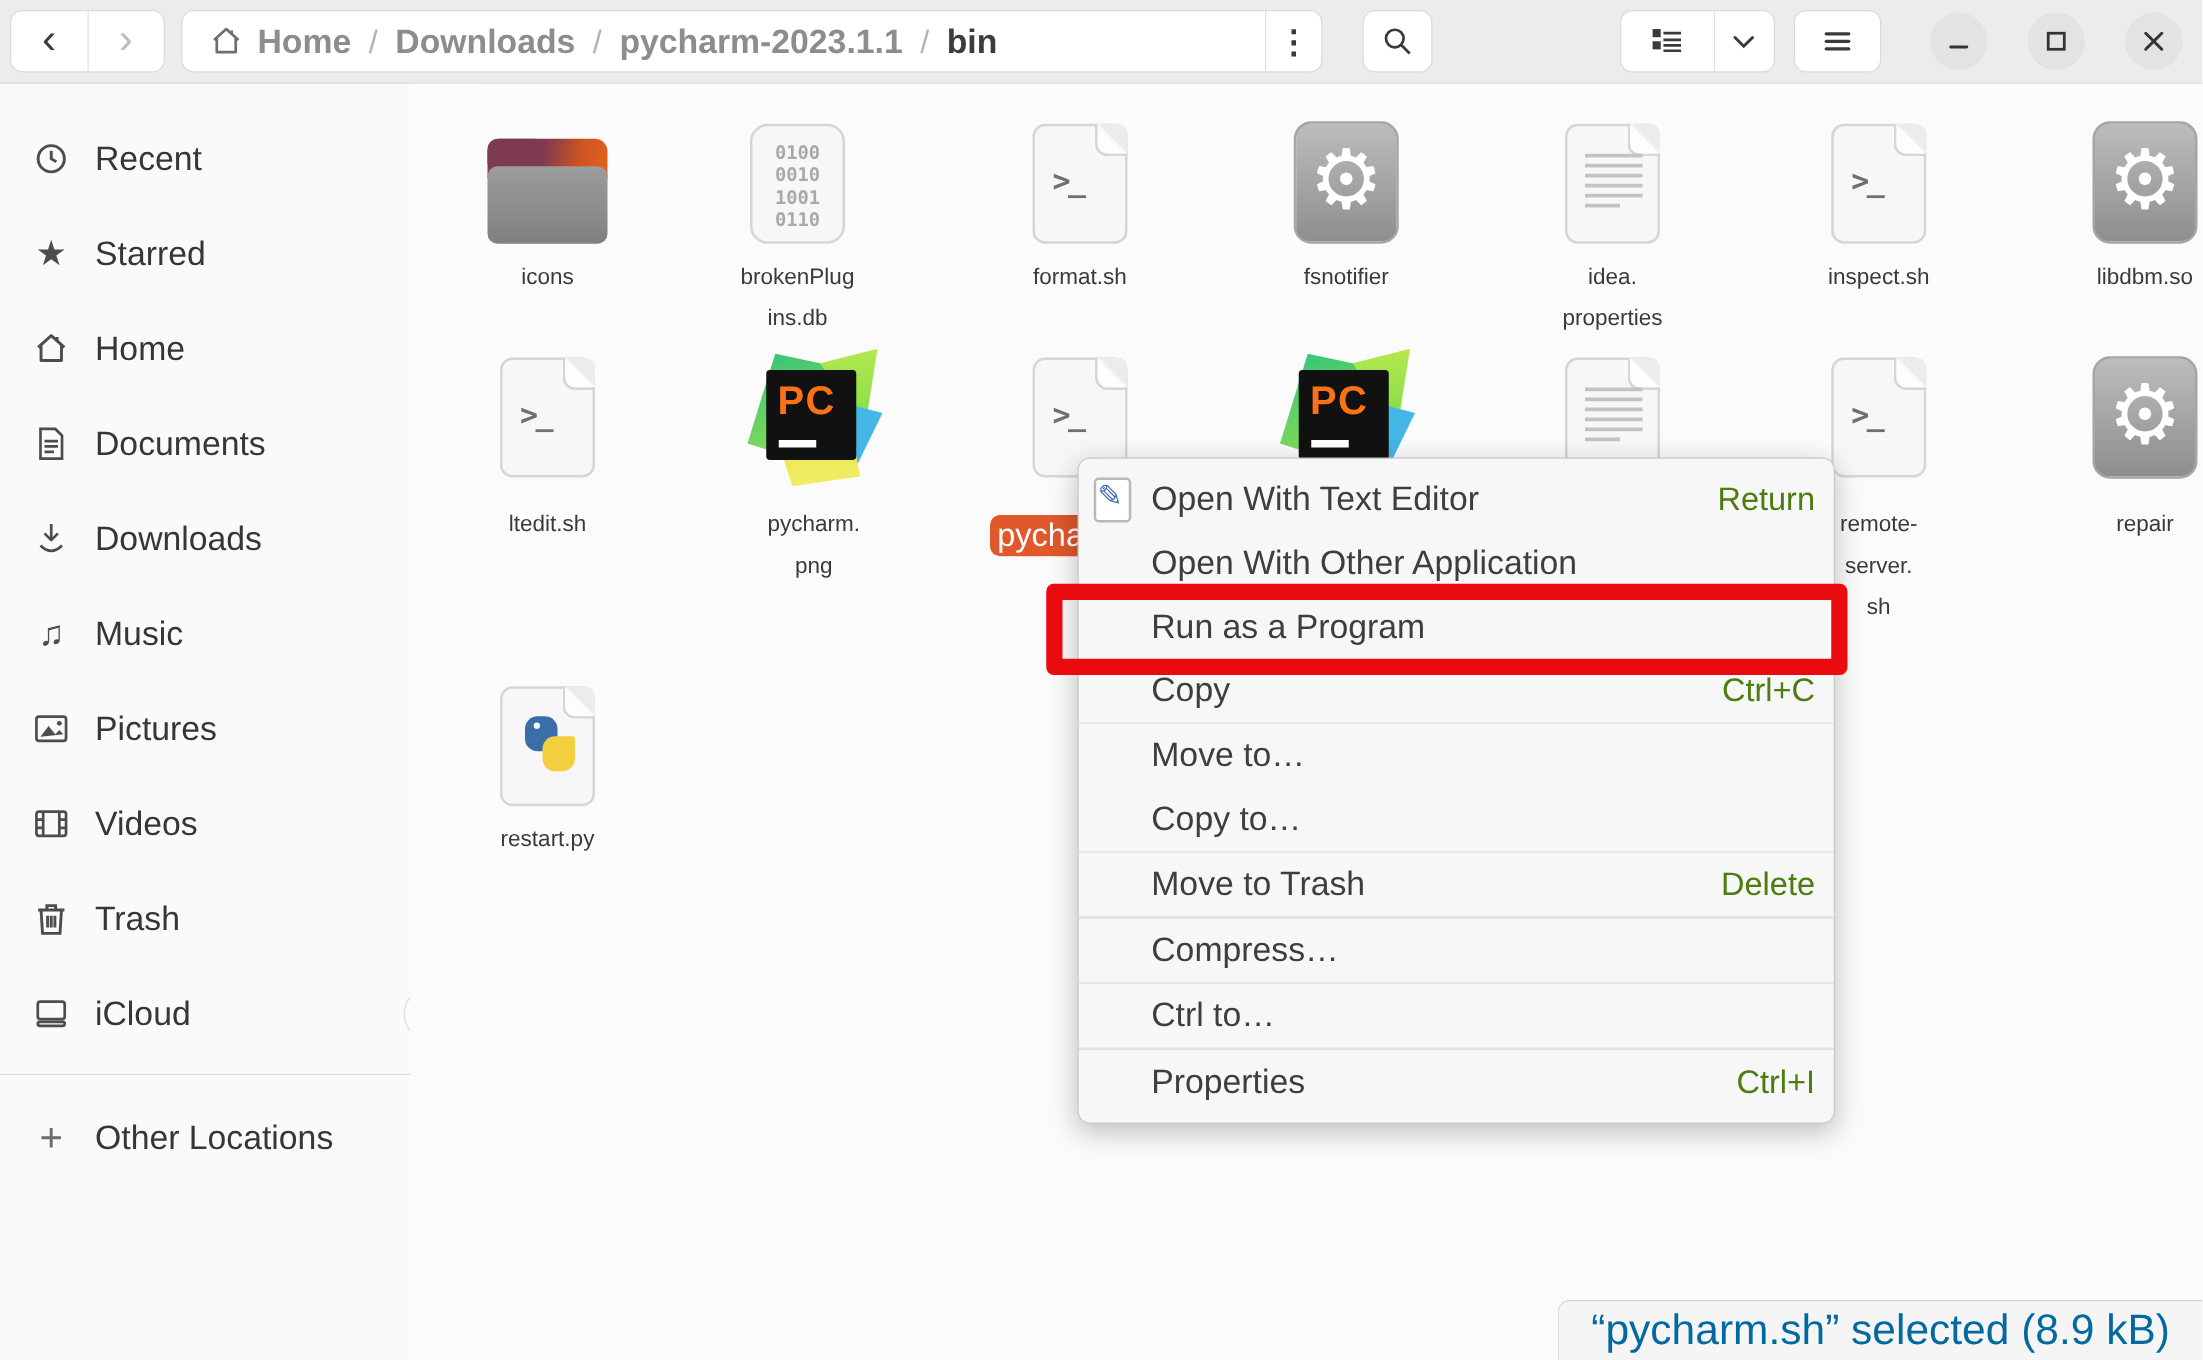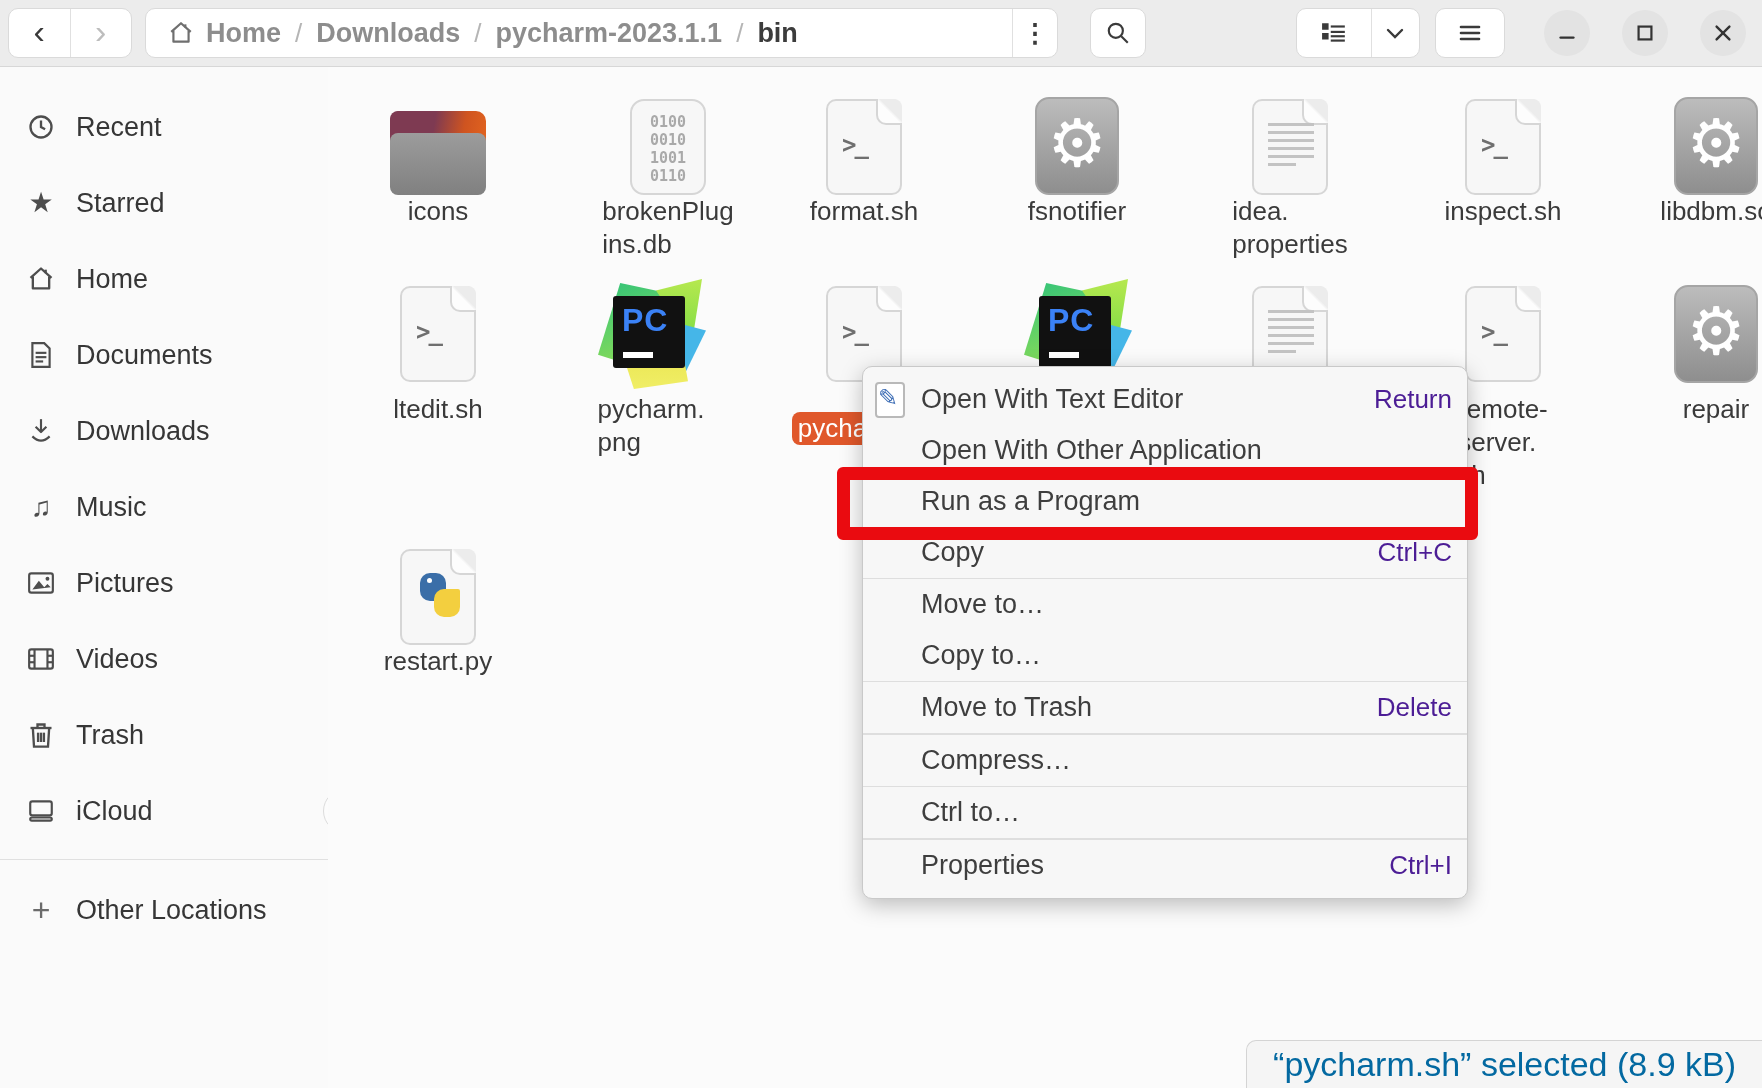--- a/index.html
+++ b/index.html
@@ -39,21 +39,21 @@
   .srow .slabel{font-size:27px;color:#363636;}
   .sglyph{font-size:28px;color:#4d4d4d;line-height:1;}
   #sdivider{height:1px;background:#e0e0e0;margin:14px 0 22px 0;}
   #eject{position:absolute;right:14px;top:6px;width:44px;height:44px;border-radius:50%;
          background:#fcfcfc;border:1px solid #dcdcdc;display:flex;align-items:center;
          justify-content:center;box-sizing:border-box;}
 
   
   #content{position:absolute;left:328px;top:67px;right:0;bottom:0;background:#fbfbfb;}
   .cell{position:absolute;width:200px;display:flex;flex-direction:column;align-items:center;}
-  .flabel{font-size:26px;line-height:33px;color:#3a3a3a;}
+  .flabel{margin-top:10px;font-size:18px;line-height:33px;color:#3a3a3a;text-align:center;}
   .iconbox{height:100px;display:flex;align-items:flex-end;justify-content:center;}
   .iconbox.tall{height:118px;align-items:center;}
 
   
   .doc{position:relative;width:76px;height:96px;background:#f7f7f7;border:2px solid #d6d6d6;
        border-radius:10px;box-sizing:border-box;}
   .doc.fold::before{content:"";position:absolute;top:-2px;right:-2px;width:24px;height:24px;
        border-left:2px solid #d6d6d6;border-bottom:2px solid #d6d6d6;border-radius:0 8px 0 10px;
        background:linear-gradient(to bottom left,#ececec 46%,#fdfdfd 54%);}
   .shellglyph{position:absolute;left:14px;top:30px;font-family:"DejaVu Sans Mono",monospace;
@@ -84,21 +84,21 @@
   .pclogo .shard{position:absolute;}
   .pclogo .s1{left:2px;top:4px;width:74px;height:92px;background:linear-gradient(160deg,#32c37a,#9fe24e);
         clip-path:polygon(30% 0,100% 12%,86% 100%,0 78%);}
   .pclogo .s2{right:4px;top:0;width:46px;height:64px;background:linear-gradient(#b6e84f,#7ddc45);
         clip-path:polygon(0 18%,100% 0,78% 100%);}
   .pclogo .s3{right:0;top:40px;width:44px;height:52px;background:#45b6e8;
         clip-path:polygon(0 0,100% 22%,55% 100%);}
   .pclogo .s4{left:26px;bottom:0;width:66px;height:52px;background:linear-gradient(#e8e24a,#f0ee66);
         clip-path:polygon(0 30%,88% 0,100% 85%,18% 100%);}
   .pclogo .sq{position:absolute;left:17px;top:17px;width:72px;height:72px;background:#111;
-        border-radius:3px;color:#3b82f6;}
+        border-radius:3px;color:#f97316;}
   .pclogo .pct{position:absolute;left:9px;top:6px;font-size:32px;font-weight:700;letter-spacing:1px;}
   .pclogo .bar{position:absolute;left:10px;bottom:10px;width:30px;height:6px;background:#fff;}
 
   
   .pylogo{position:absolute;left:16px;top:22px;width:44px;height:44px;}
   .pylogo .blue{position:absolute;left:2px;top:0;width:26px;height:28px;background:#3a6ea8;
         border-radius:10px 10px 2px 10px;}
   .pylogo .yellow{position:absolute;right:2px;bottom:0;width:26px;height:28px;background:#f3cf3f;
         border-radius:10px 2px 10px 10px;}
   .pylogo .dot{position:absolute;left:9px;top:5px;width:5px;height:5px;border-radius:50%;background:#fff;}
@@ -107,21 +107,21 @@
   #sel-pill{position:absolute;left:792px;top:412px;width:146px;height:33px;background:#e0582b;
         border-radius:8px;color:#fff;font-size:26px;display:flex;align-items:center;
         justify-content:center;z-index:5;overflow:hidden;white-space:nowrap;}
 
   
   #ctxmenu{position:absolute;left:862px;top:366px;width:606px;background:#f7f7f7;
         border:1px solid #c9c9c9;border-radius:10px;box-shadow:0 6px 22px rgba(0,0,0,.25);
         padding:7px 0;z-index:10;box-sizing:border-box;}
   .mi{height:51px;display:flex;align-items:center;padding:0 15px 0 58px;cursor:pointer;}
   .mi .mlabel{font-size:27px;color:#3e3e3e;}
-  .mi .msc{margin-left:auto;font-size:26px;color:#4c1d95;}
+  .mi .msc{margin-left:auto;font-size:26px;color:#4d7c0f;}
   .mi.withicon{padding-left:58px;}
   .mi .micon{width:30px;height:36px;margin-right:16px;margin-left:-46px;position:relative;
         background:#fff;border:2px solid #b9b9b9;border-radius:4px;box-sizing:border-box;}
   .mi .micon .pen{position:absolute;left:1px;top:2px;font-size:24px;color:#3d6db5;line-height:1;}
   .msep{height:1px;background:#dedede;margin:0;}
 
   
   #redbox{position:absolute;left:837px;top:467px;width:641px;height:73px;border:13px solid #ea0b10;
         border-radius:6px;box-sizing:border-box;z-index:20;pointer-events:none;}
 
@@ -353,21 +353,21 @@
             <div class="back"></div>
             <div class="tab"></div>
             <div class="front"></div>
           </div>
         </div>
       <div class="flabel">
           <div>icons</div>
         </div>
     </div>
 
-    <div class="cell" style="left:240px;top:28px;">
+    <div class="cell" style="left:210px;top:28px;">
       <div class="iconbox">
           <div class="doc" style="border-radius:14px;">
         <div class="binrows">
               <div>0100</div>
               <div>0010</div>
               <div>1001</div>
               <div>0110</div>
             </div>
       </div>
         </div>

